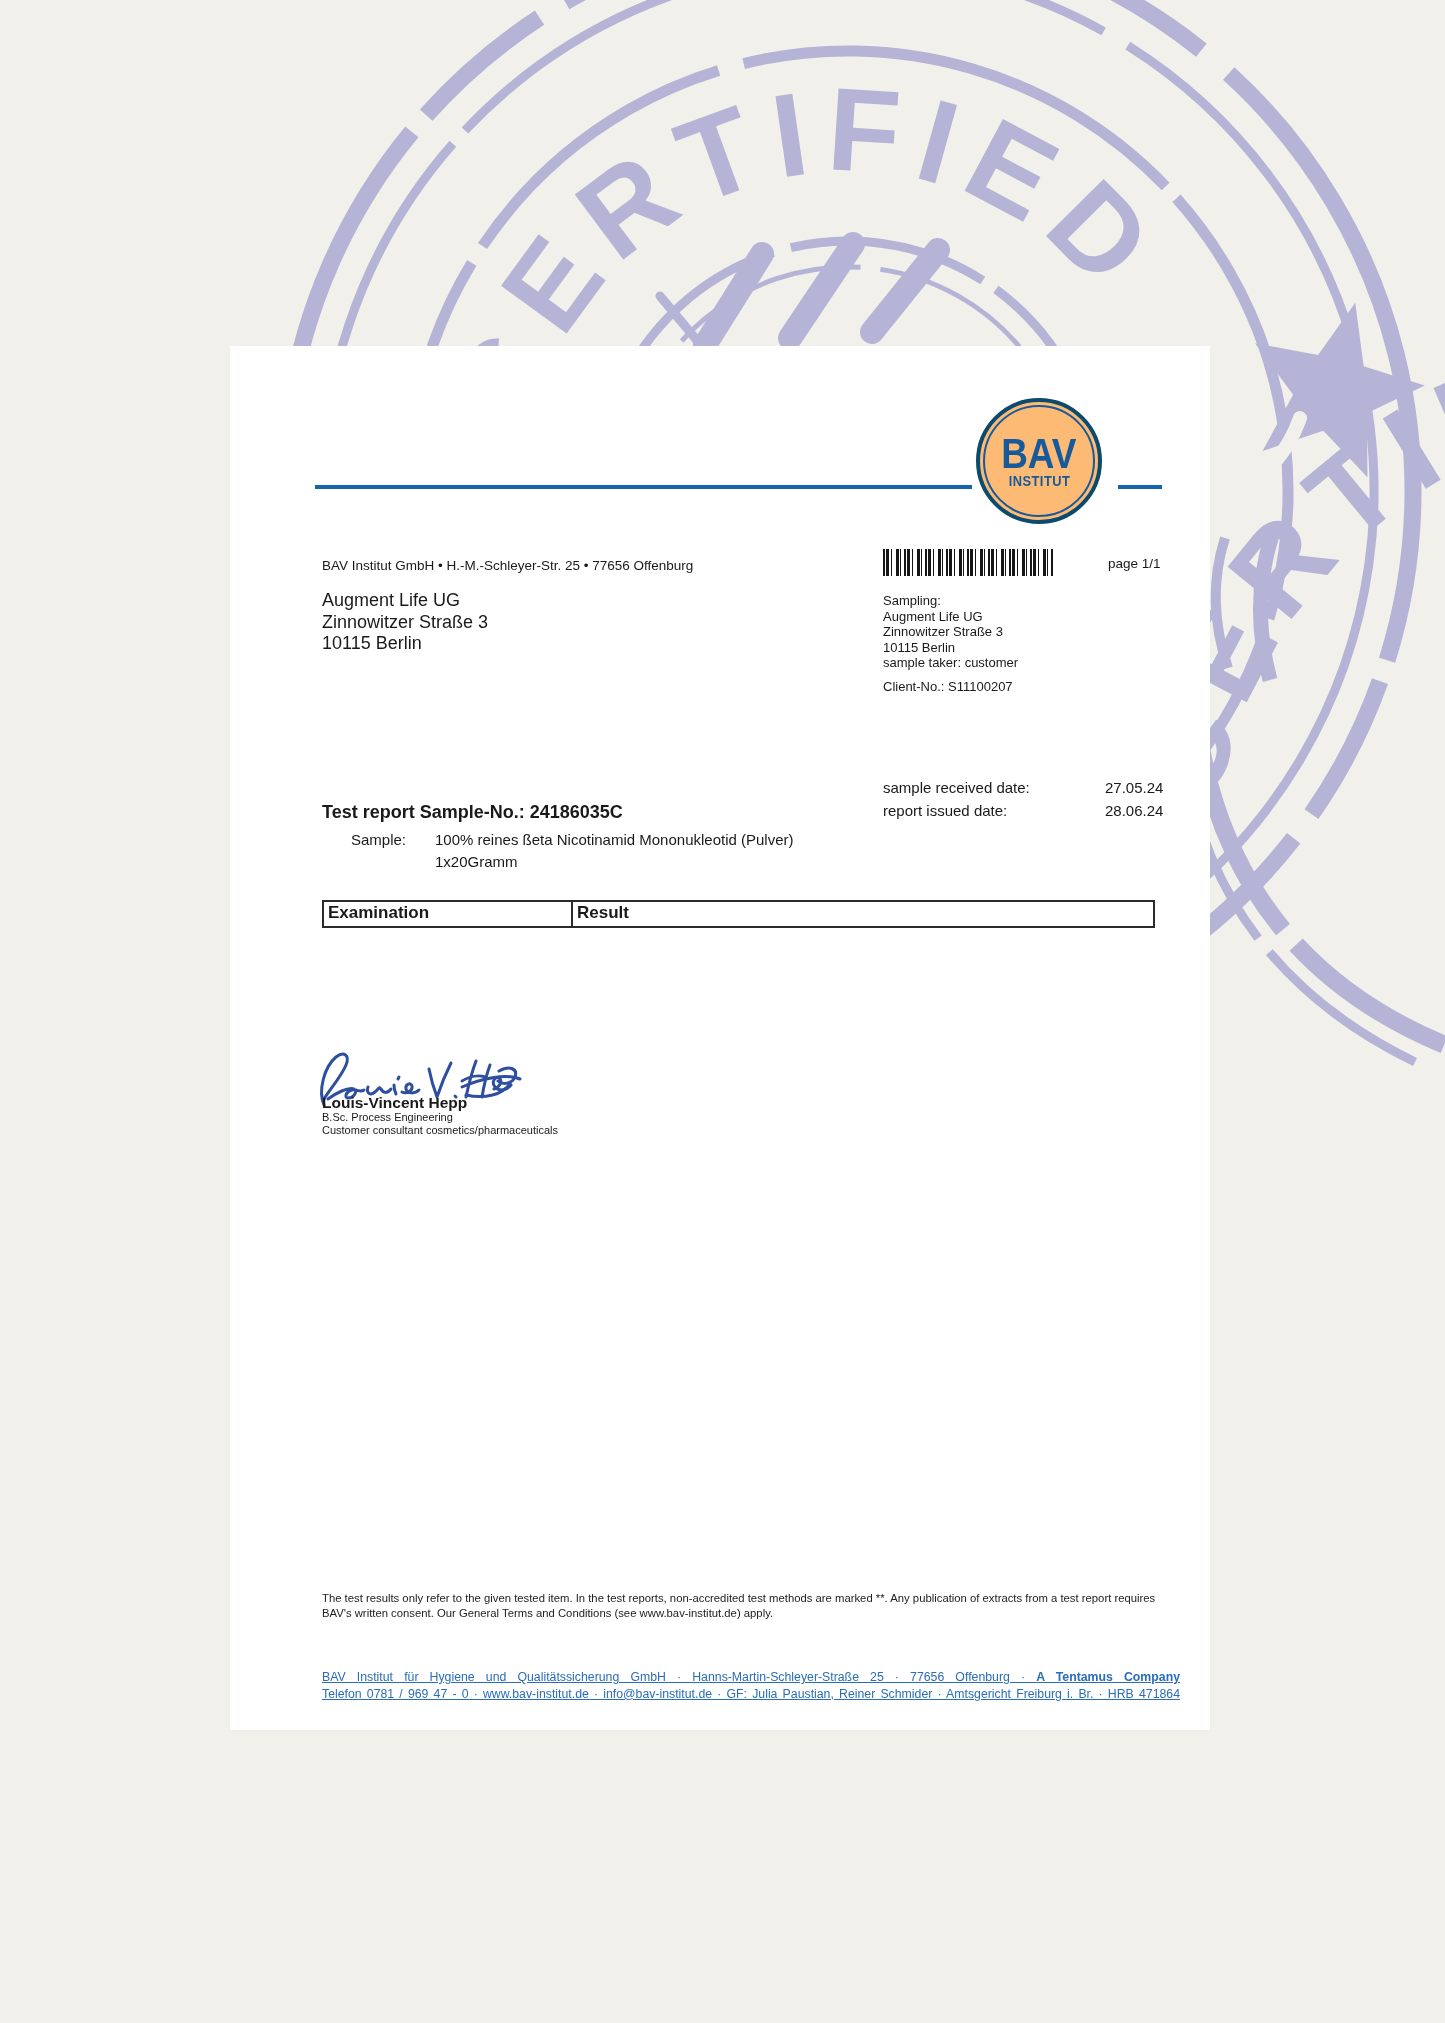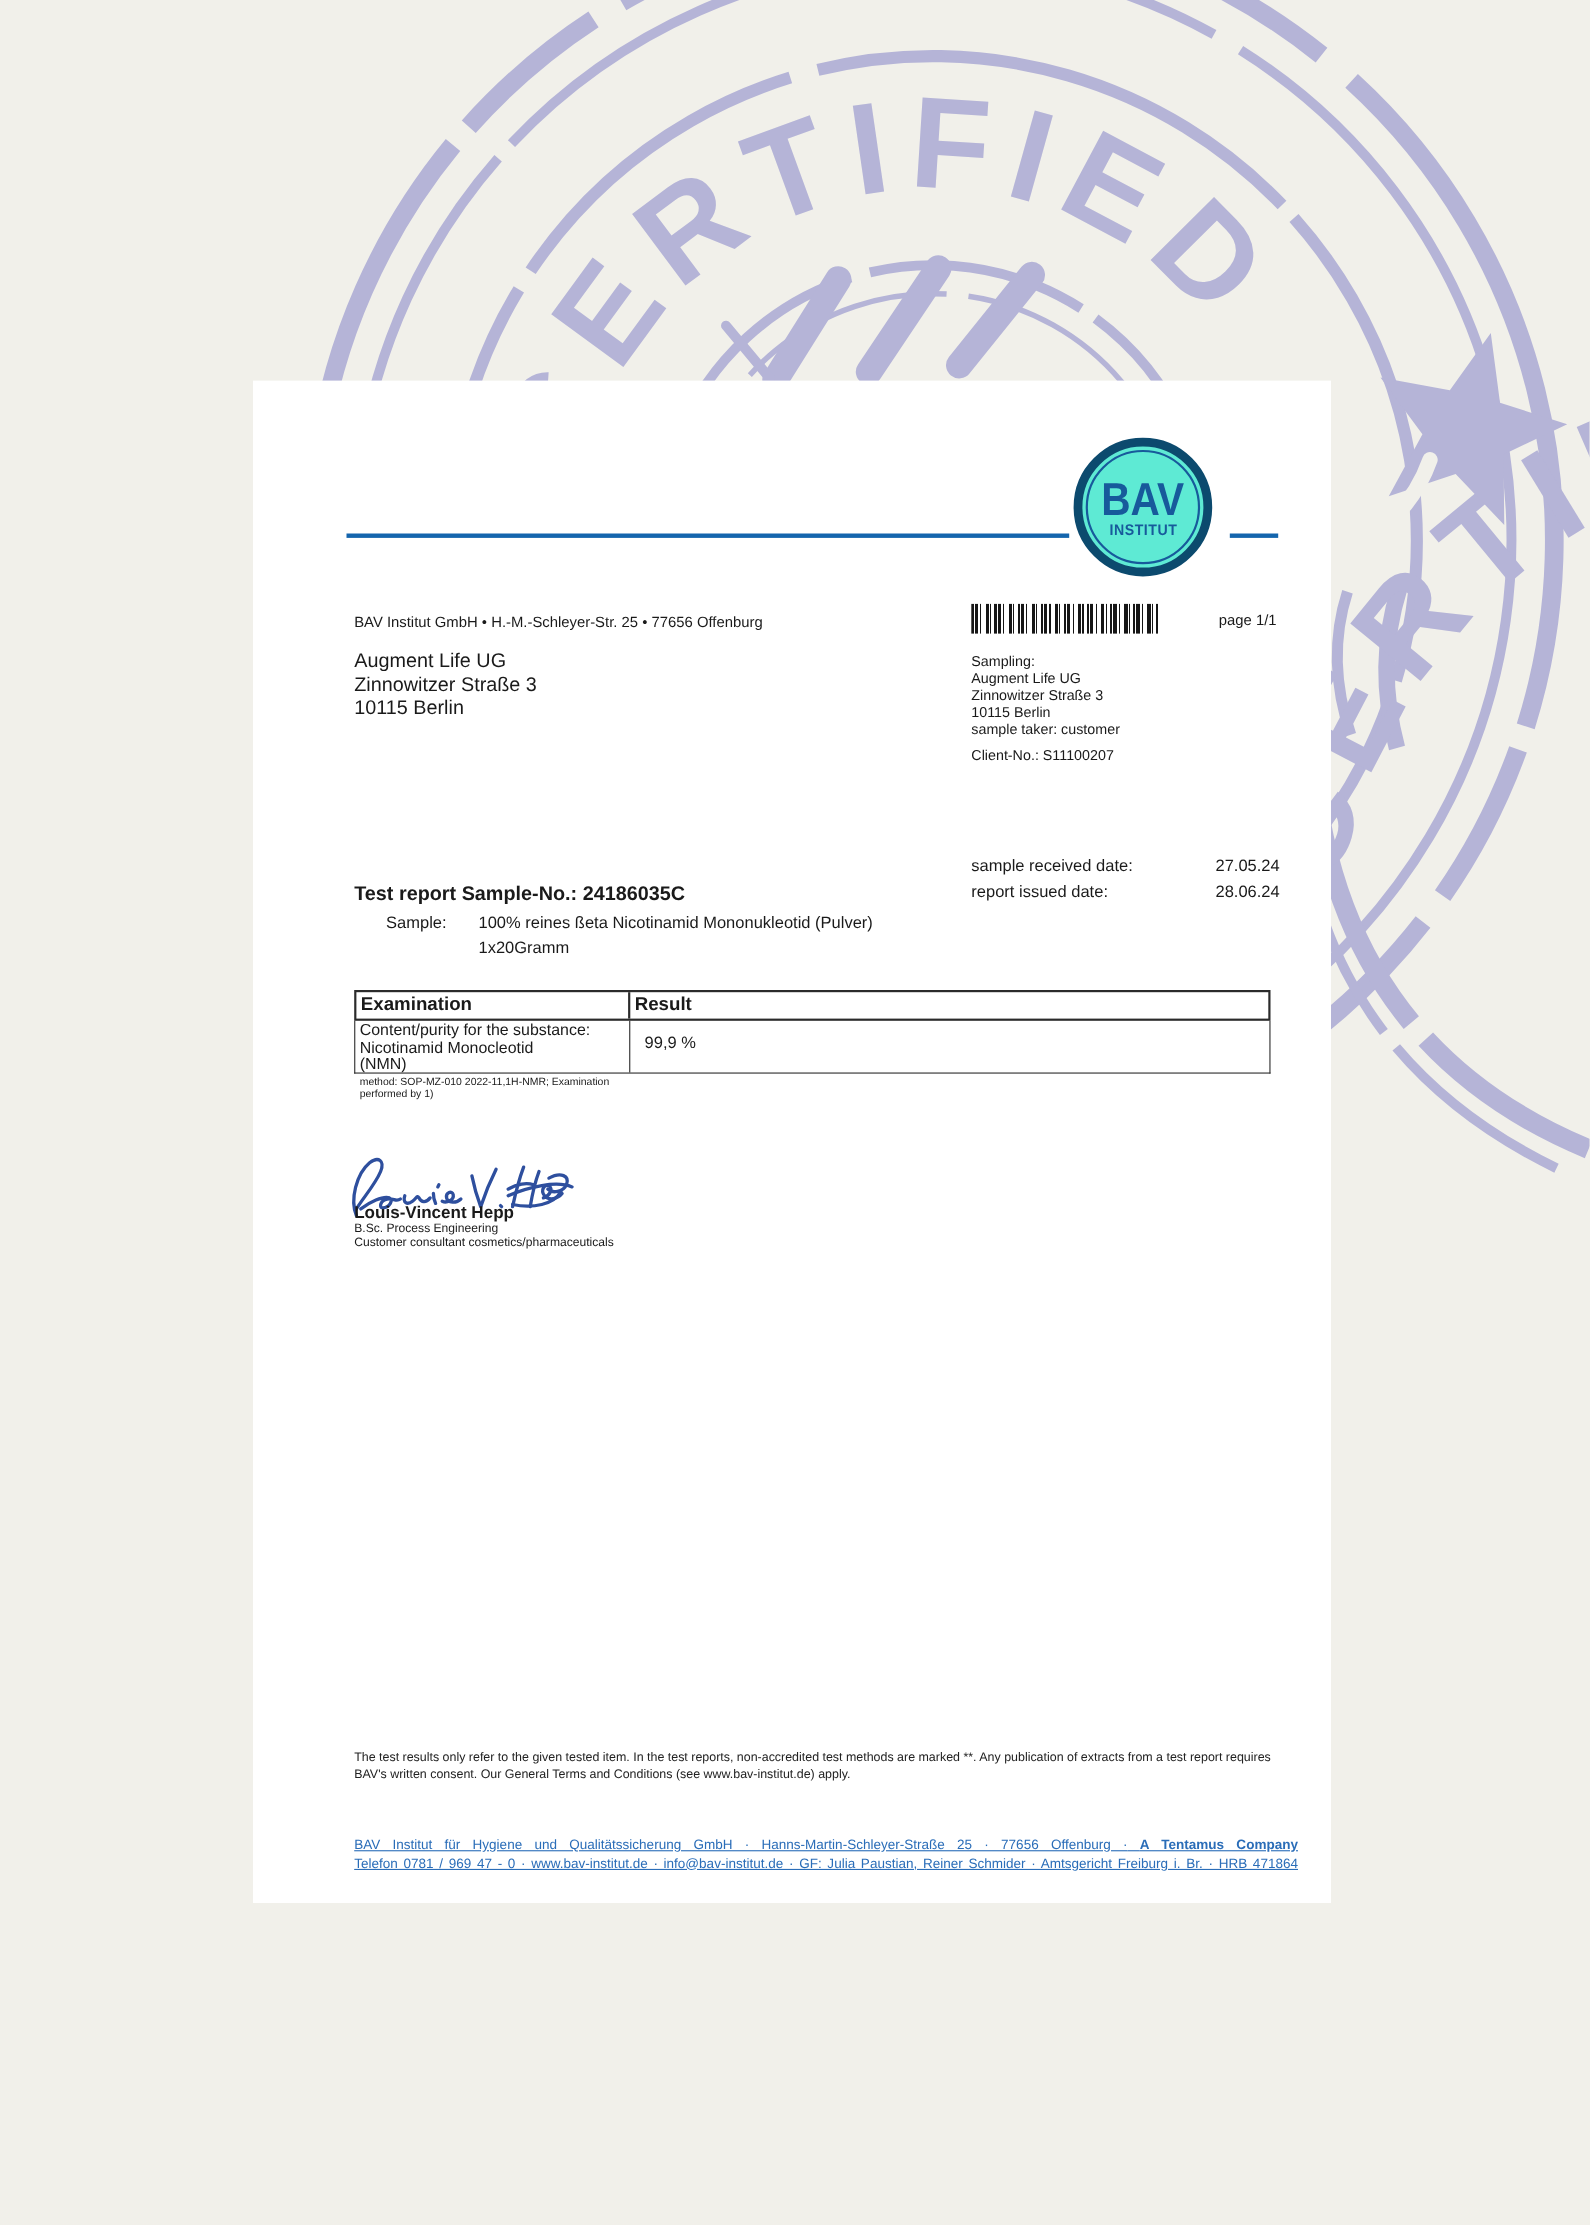--- a/index.html
+++ b/index.html
@@ -16,22 +16,22 @@
   
   #stamp-layer{position:absolute;left:0;top:0;z-index:0;}
   
   .page{
     position:absolute;left:230px;top:346px;width:980px;height:1384px;
     background:#ffffff;z-index:1;
   }
   
   .logo{
     position:absolute;left:746px;top:52px;width:126px;height:126px;
-    border:8px solid #0c4a6e;border-radius:50%;
-    box-sizing:border-box;background:#5eead4;
+    border:4px solid #0c4a6e;border-radius:50%;
+    box-sizing:border-box;background:#fdba74;
     display:flex;align-items:center;justify-content:center;
   }
   .logo-inner{
     position:absolute;inset:3px;border:2px solid #175a9b;border-radius:50%;
     display:flex;flex-direction:column;align-items:center;justify-content:center;
   }
   .logo-bav{
     font-size:42px;font-weight:bold;color:#175a9b;line-height:38px;
     transform:scaleX(.88);letter-spacing:0px;margin-top:2px;
   }
@@ -190,28 +190,20 @@
       <span>
         <div>100% reines ßeta Nicotinamid Mononukleotid (Pulver)</div>
         <div>1x20Gramm</div>
       </span>
     </div>
 
     <div class="abs results-table">
       <div class="rt-header">
         <div class="c1">Examination</div>
         <div class="c2">Result</div>
-      </div>
-      <div class="rt-body">
-        <div class="c1">
-          <div class="rt-name">Content/purity for the substance: Nicotinamid Monocleotid</div>
-          <div class="rt-name">(NMN)</div>
-          <div class="rt-method">method: SOP-MZ-010 2022-11,1H-NMR; Examination performed by 1)</div>
-        </div>
-        <div class="c2">99,9 %</div>
       </div>
     </div>
 
 
     <svg class="abs signature-svg" width="215" height="75" viewBox="0 0 215 75">
       <g stroke="#2e4f9e" stroke-width="3" fill="none" stroke-linecap="round" stroke-linejoin="round">
         <path d="M10,62 C4,48 10,24 22,14 C30,8 36,12 32,22 C27,34 16,46 10,56"></path>
         <path d="M14,56 C22,50 34,44 40,46 C44,48 40,55 34,55 C30,55 32,48 38,47 C44,46 46,50 50,47"></path>
         <path d="M54,44 C52,50 56,53 61,49 C65,46 65,43 67,46 C69,50 73,51 77,46"></path>
         <path d="M80,42 C80,46 81,49 82,51 M85,34 L84,36"></path>

